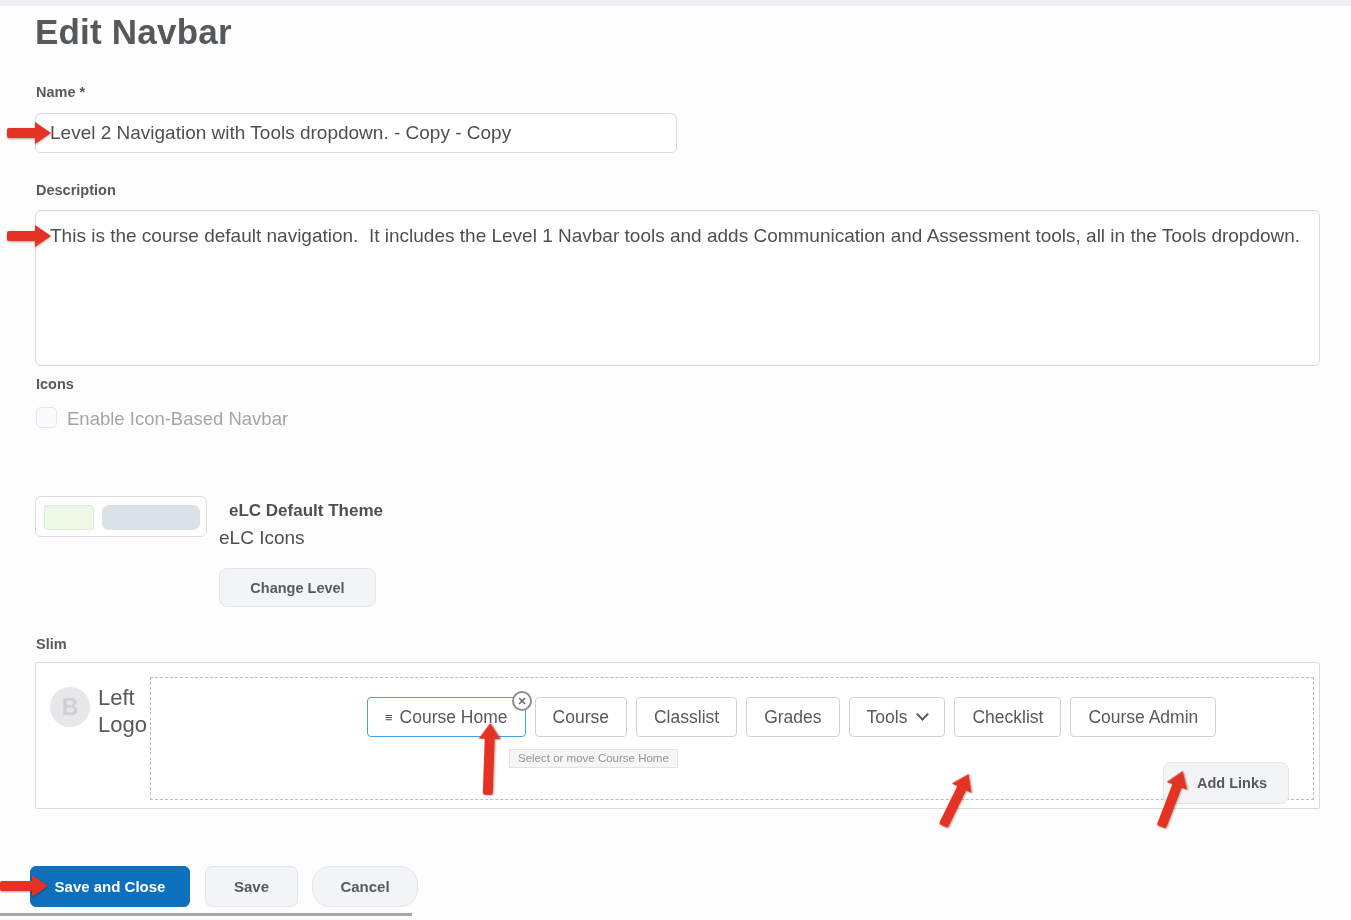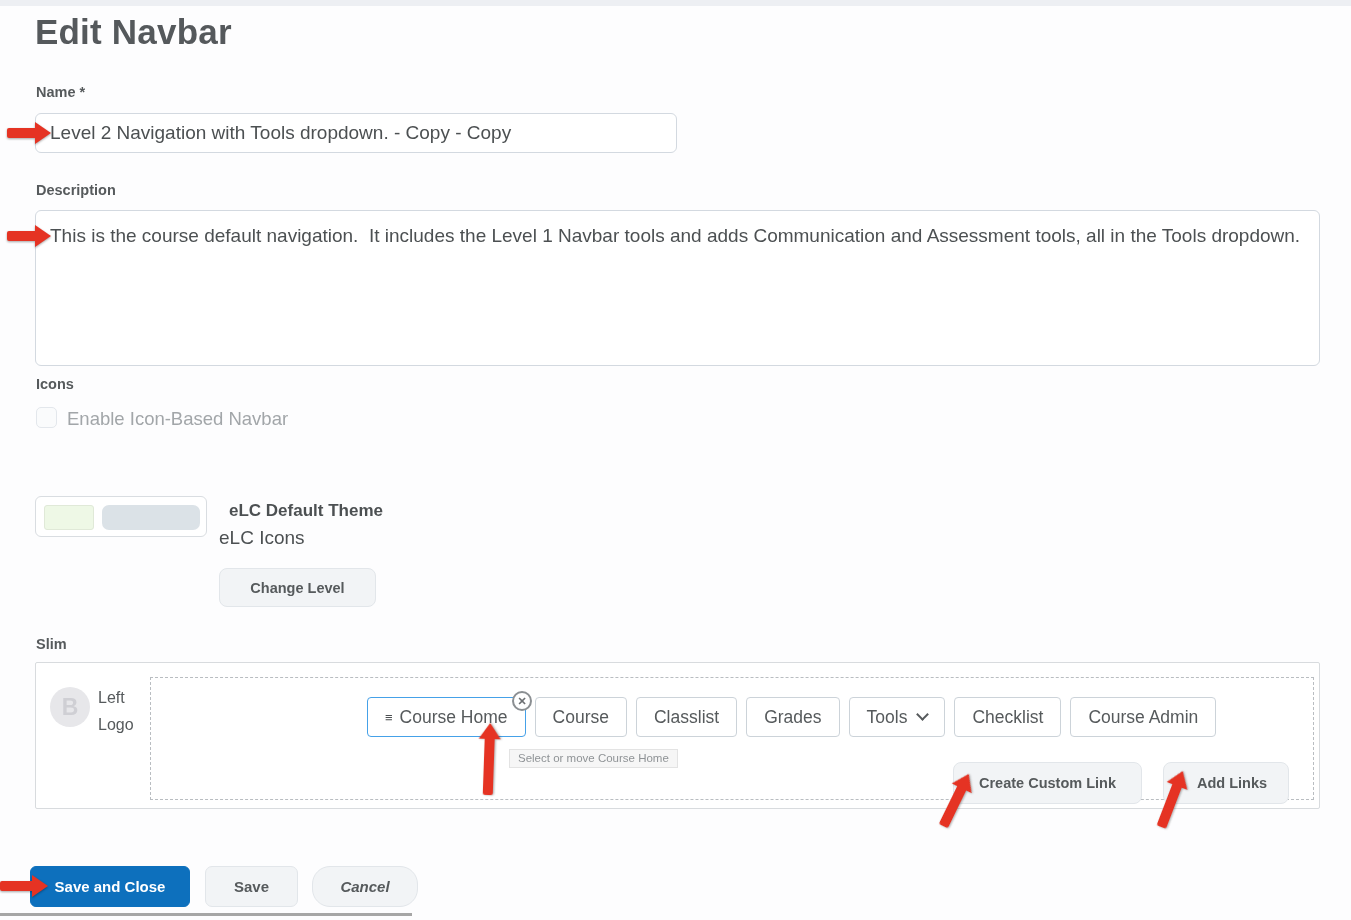--- a/index.html
+++ b/index.html
@@ -53,21 +53,21 @@
 
   .links-panel {
     position:absolute; left:35px; top:662px; width:1285px; height:147px;
     background:#fff; border:1px solid #d8dbde; border-radius:2px;
   }
   .logo-badge {
     position:absolute; left:14px; top:24px; width:40px; height:40px; border-radius:50%;
     background:#e7e7ea; color:#cfcfd4; font-size:23px; font-weight:700;
     display:flex; align-items:center; justify-content:center;
   }
-  .left-logo-label { position:absolute; left:62px; top:21px; width:54px; font-size:16px; line-height:27px; color:#565a5c; }
+  .left-logo-label { position:absolute; left:62px; top:21px; width:54px; font-size:22px; line-height:27px; color:#565a5c; }
   .drop-zone {
     position:absolute; left:114px; top:14px; width:1164px; height:123px;
     border:1px dashed #b9bdc1; background:#fff;
   }
   .nav-row { position:absolute; left:216px; top:19px; display:flex; gap:9px; }
   .nav-link {
     height:40px; padding:0 17px; display:flex; align-items:center; justify-content:center;
     background:#fff; border:1px solid #ccd3d9; border-radius:4px;
     font-size:17.5px; color:#565a5c; cursor:pointer; white-space:nowrap;
   }
@@ -88,21 +88,21 @@
   .create-custom { width:189px; height:42px; }
   .add-links { width:126px; height:42px;padding-left:12px; }
 
   .save-close {
     position:absolute; left:30px; top:866px; width:160px; height:41px;
     background:#0d70bd; border:1px solid #0d70bd; border-radius:6px;
     display:flex; align-items:center; justify-content:center;
     font-size:15px; font-weight:700; color:#fff; cursor:pointer;
   }
   .save-btn   { position:absolute; left:205px; top:866px; width:93px;  height:41px; font-size:15px; border-radius:7px; }
-  .cancel-btn { position:absolute; left:312px; top:866px; width:106px; height:41px; font-size:15px; border-radius:18px;font-style:italic; }
+  .cancel-btn { position:absolute; left:312px; top:866px; width:106px; height:41px; font-size:15px; border-radius:18px; }
 
   .next-edge { position:absolute; left:0; top:913px; width:412px; height:3px; background:#a6a6a6; }
 
   
   .arrow { position:absolute; pointer-events:none; filter:drop-shadow(0 1px 1px rgba(0,0,0,.35)); z-index:9; }
   .arrow .shaft { position:absolute; left:0; top:6px; height:10px; background:#e53323; border-radius:2px; }
   .arrow .head  { position:absolute; right:0; top:0; width:0; height:0;
                   border-left:16px solid #e53323; border-top:11px solid transparent; border-bottom:11px solid transparent; }
 </style>
 </head>
@@ -161,21 +161,20 @@
         </div>
         <div class="nav-link">
           <span>Checklist</span>
         </div>
         <div class="nav-link">
           <span>Course Admin</span>
         </div>
       </div>
 
       <div class="panel-actions">
-        <button class="btn-gray create-custom">Create Custom Link</button>
         <button class="btn-gray add-links">Add Links</button>
       </div>
     </div>
 
     <div class="close-bubble">✕</div>
     <div class="tooltip">Select or move Course Home</div>
   </div>
 
   <button class="save-close">Save and Close</button>
   <button class="btn-gray save-btn">Save</button>

